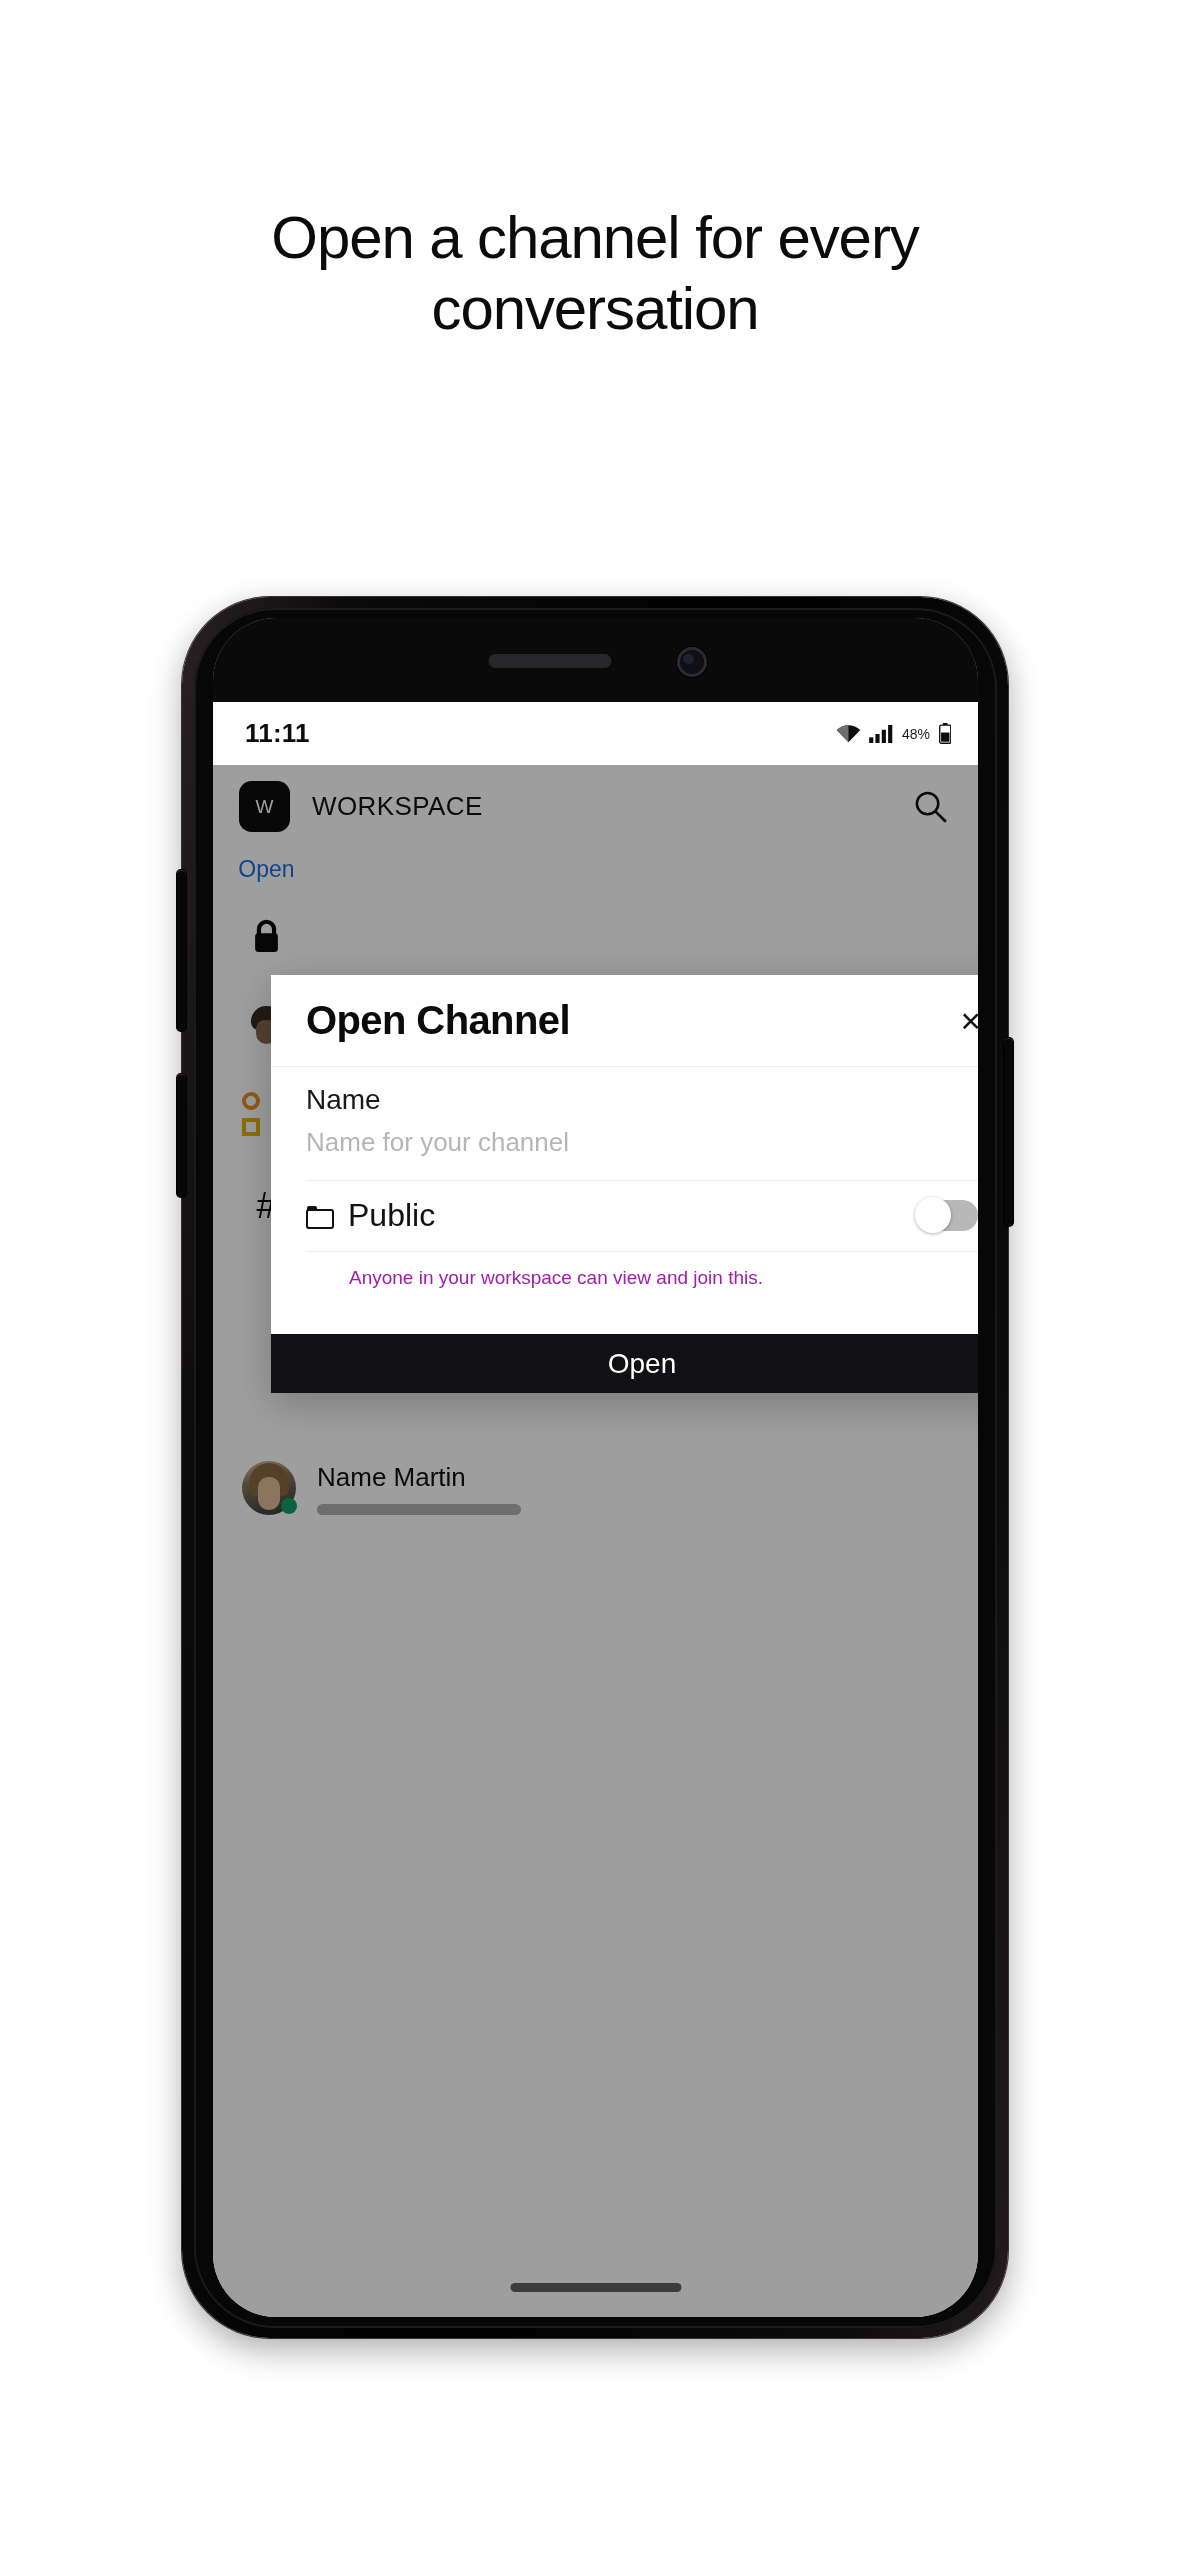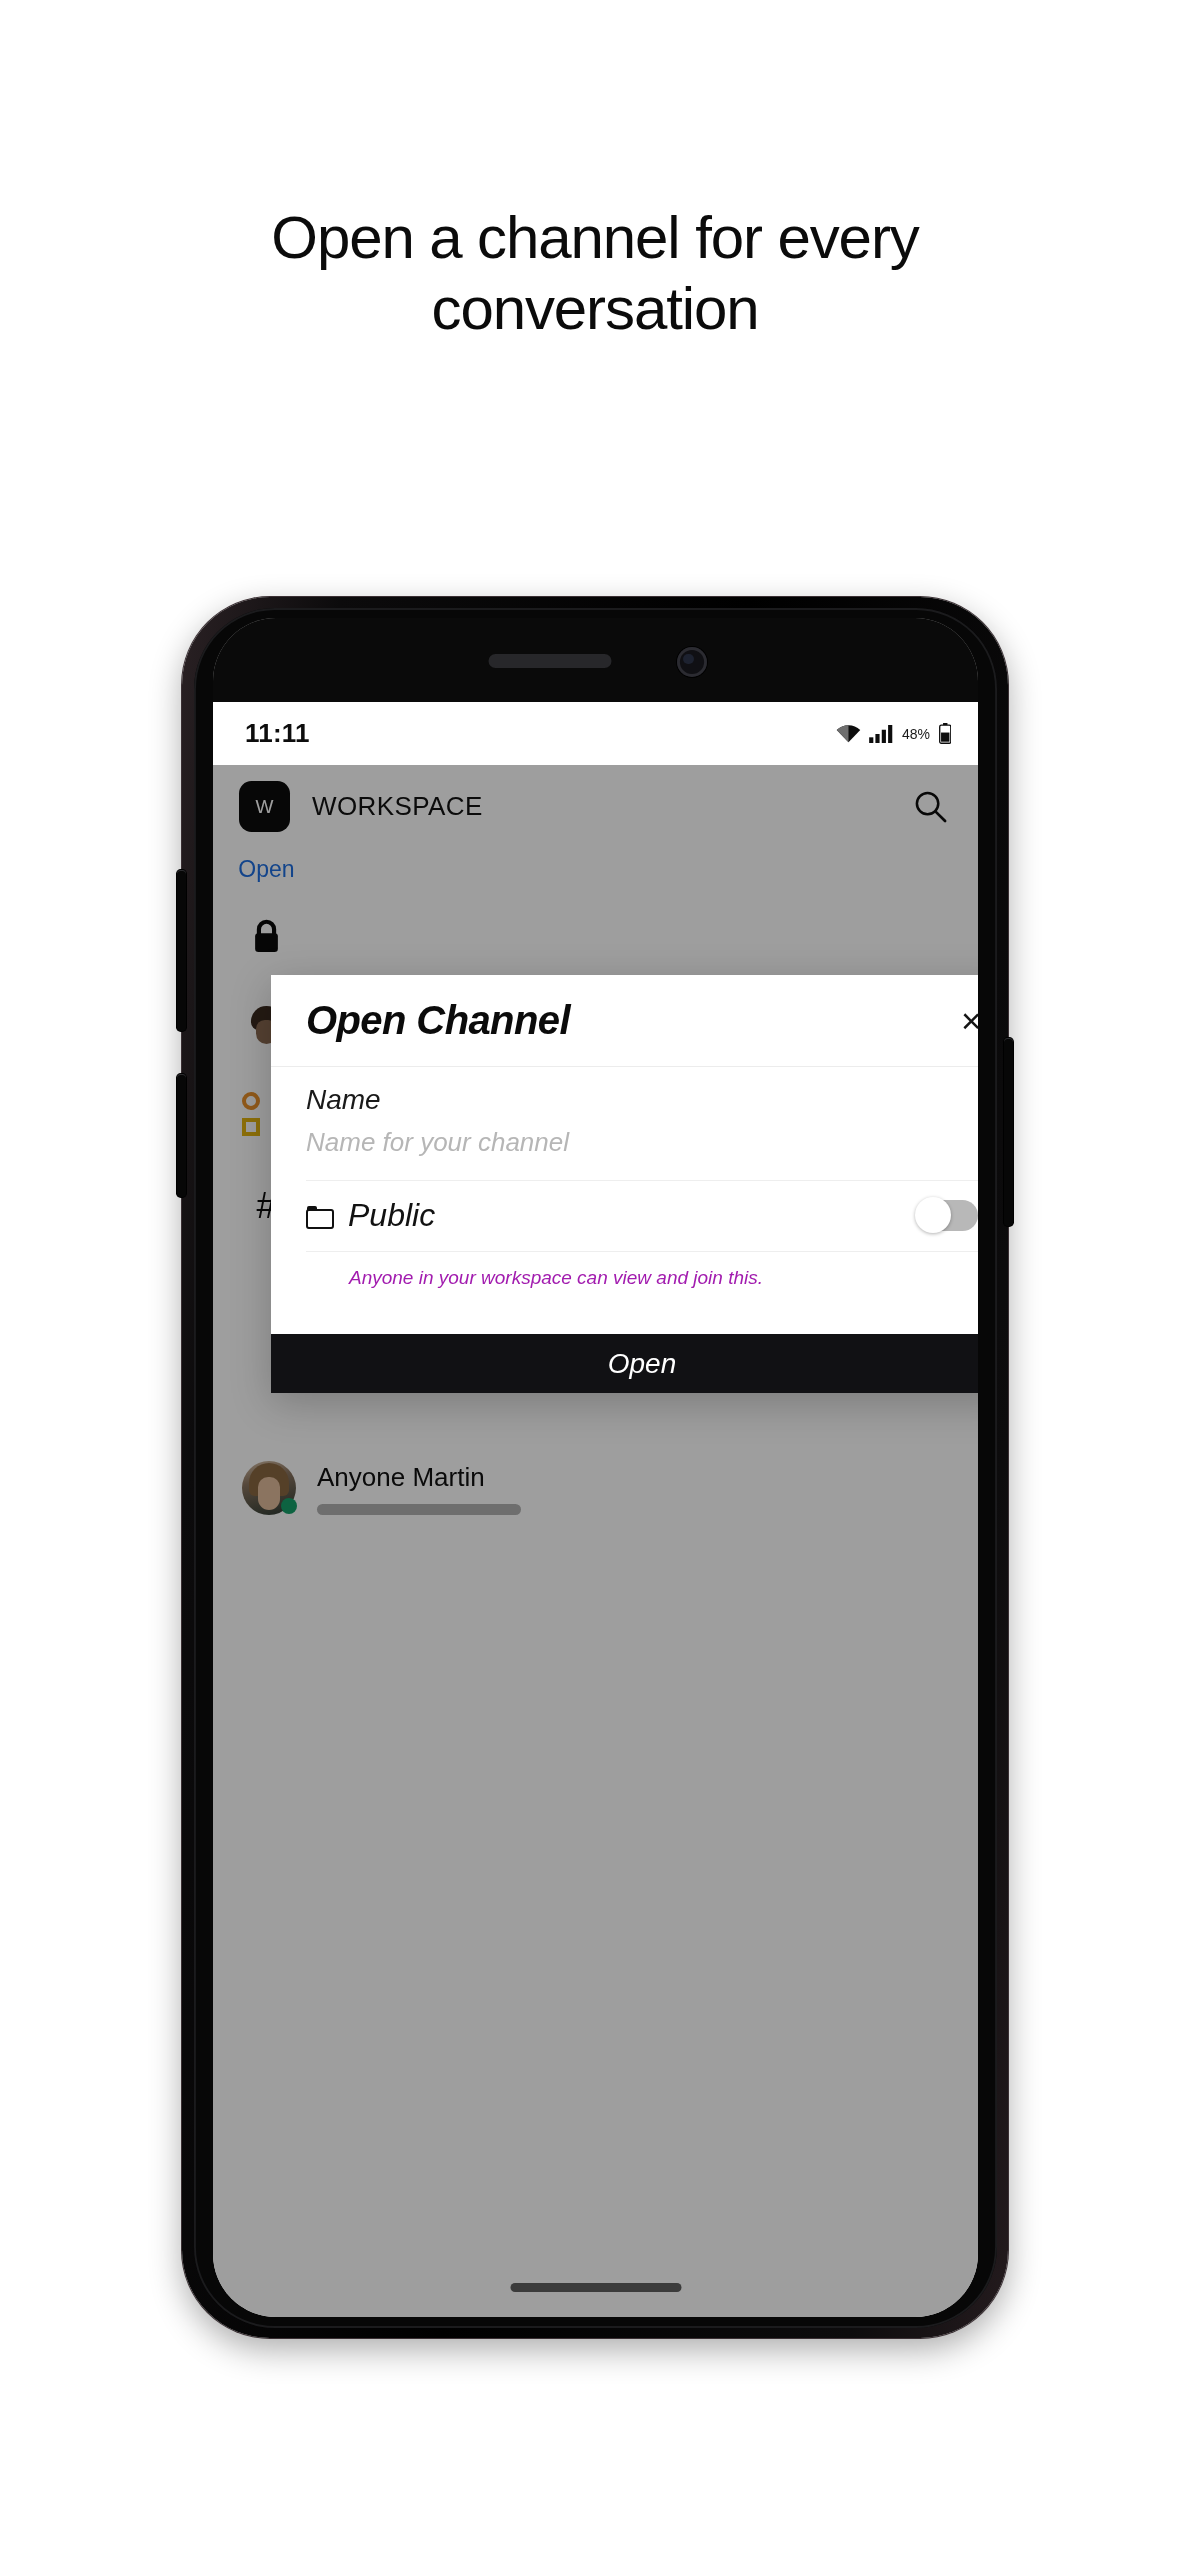--- a/index.html
+++ b/index.html
@@ -176,21 +176,20 @@
 
   
   .modal {
     position: absolute; left: 58px; top: 357px;
     width: 742px; height: 418px;
     background: #ffffff;
     z-index: 10;
     box-shadow: 0 9.6px 38px rgba(0,0,0,.22);
     display: flex; flex-direction: column;
     overflow: hidden;
-    font-style: italic;
   }
   .modal-head {
     height: 92px; display: flex; align-items: center; padding: 0 32px 0 35px;
     border-bottom: 1px solid #ececec;
   }
   .modal-title { font-size: 40px; font-weight: 700; color: #0b0b0b; letter-spacing: -0.6px; }
   .modal-close {
     margin-left: auto; font-size: 35px; line-height: 1; color: #141414; font-weight: 400;
   }
   .modal-body { flex: 1; padding: 0 35px; position: relative; }
@@ -324,21 +323,21 @@
             <span class="hash">#</span>
           </div>
         </div>
 
         <div class="dm-row">
           <div class="dm-av">
             <div class="inner"></div>
             <span class="dm-online"></span>
           </div>
           <div class="dm-body">
-            <div class="dm-name">Anyone Martin</div>
+            <div class="dm-name">Name Martin</div>
             <div class="dm-bar"></div>
           </div>
         </div>
 
       </div>
 
       <div class="scrim"></div>
 
       <div class="modal">
         <div class="modal-head">

